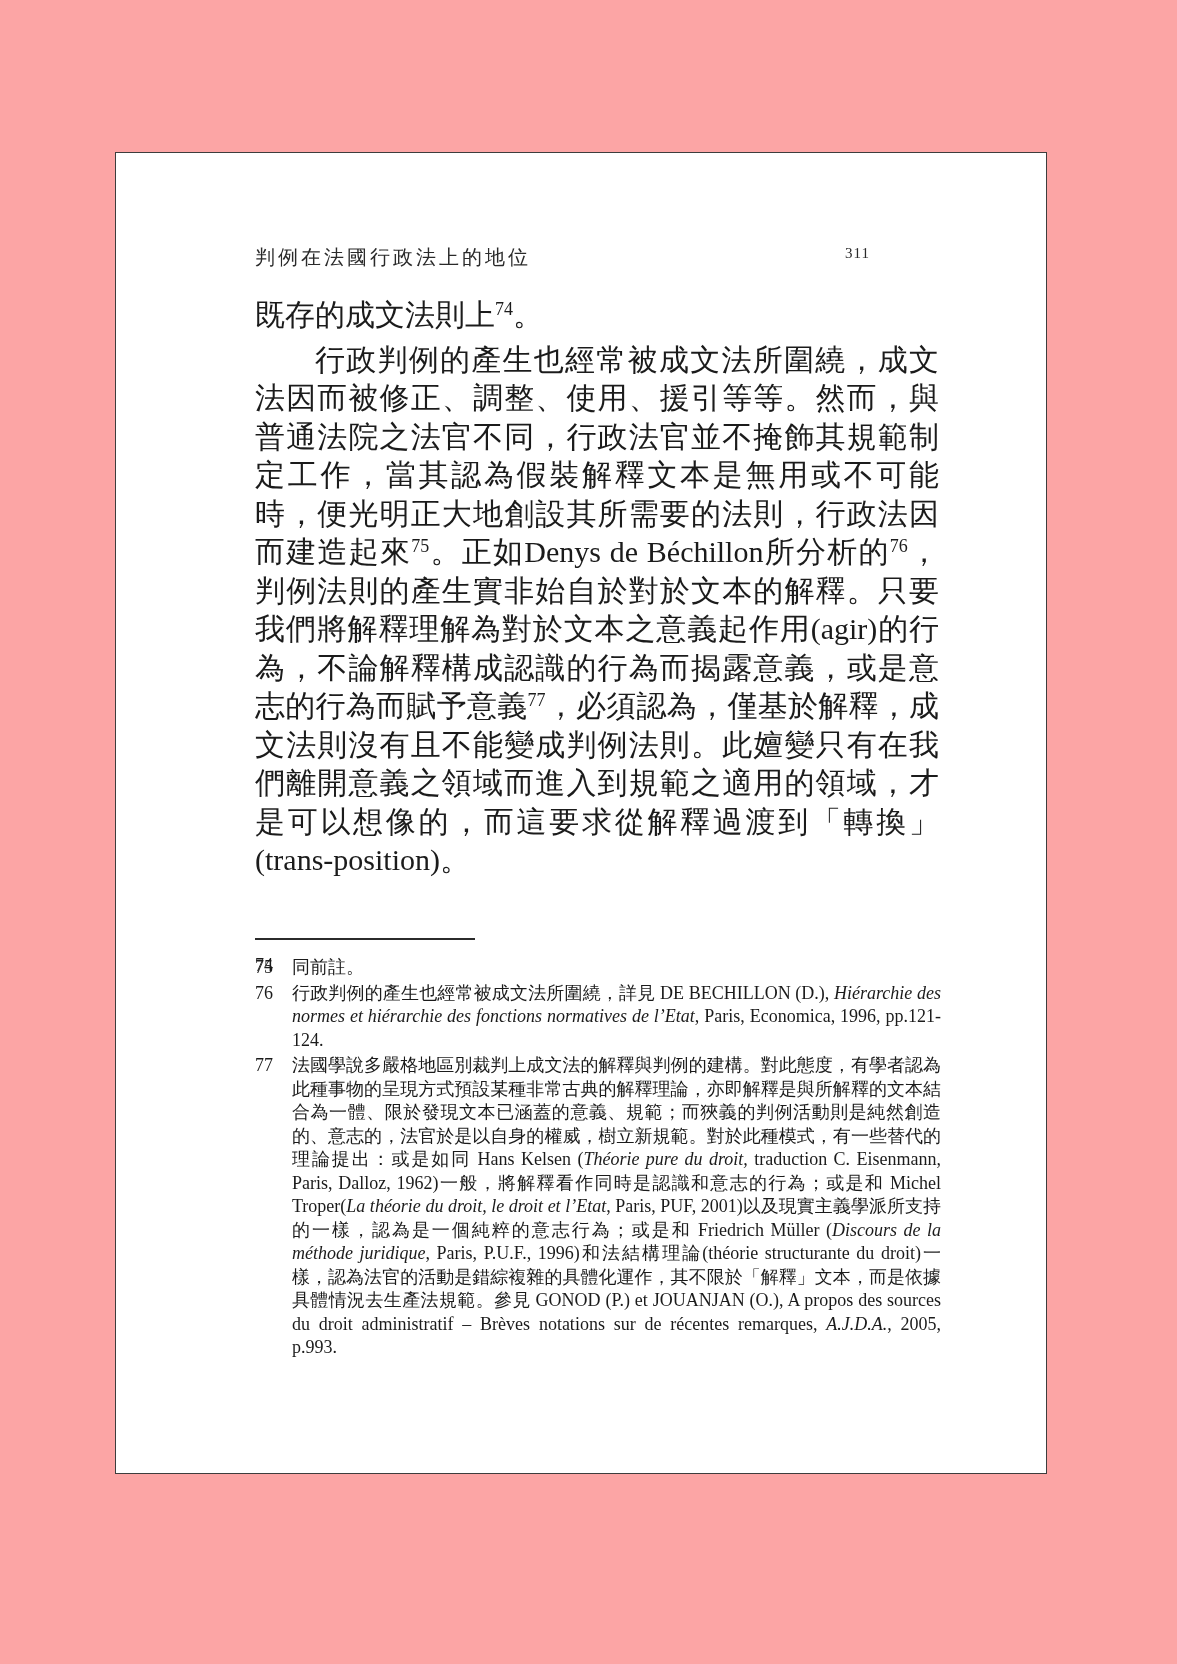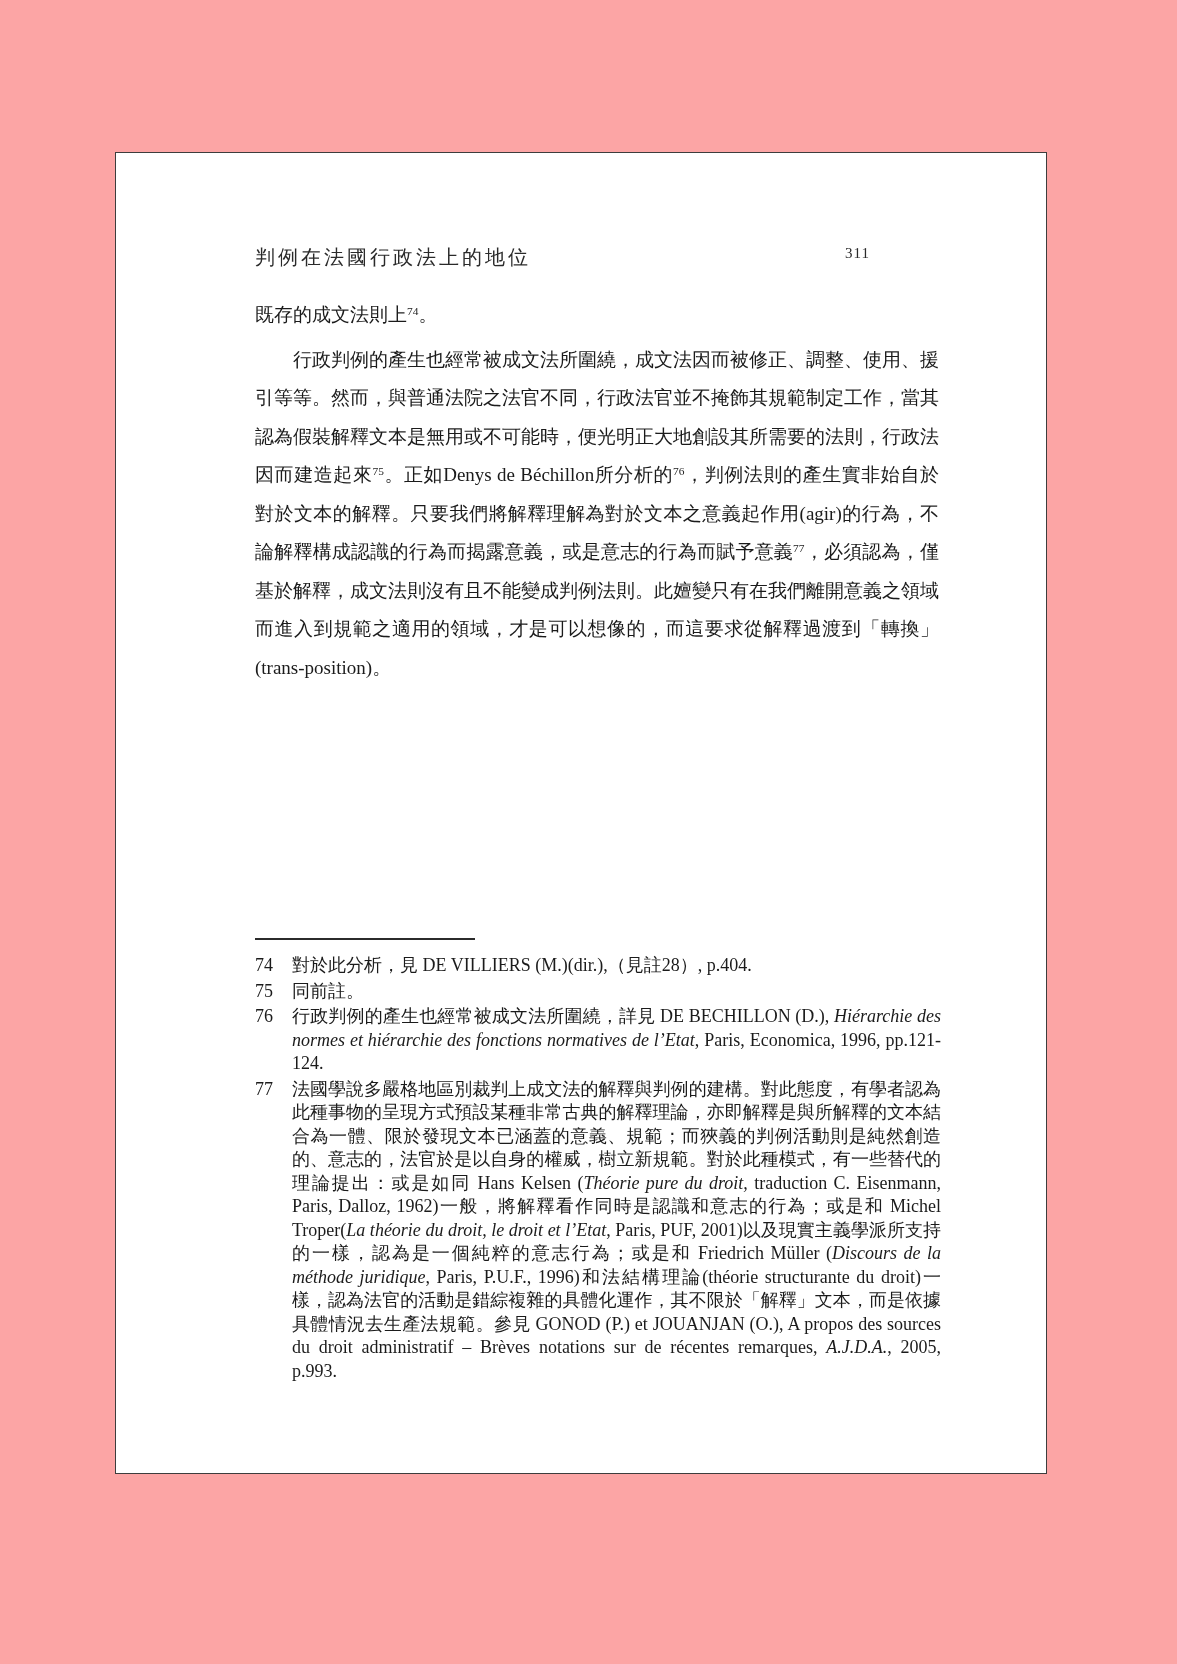--- a/index.html
+++ b/index.html
@@ -43,21 +43,21 @@
     top: 1px;
     font-size: 15px;
     letter-spacing: 1px;
     color: #2a2a2a;
   }
   .body-text {
     position: absolute;
     left: 255px;
     top: 296px;
     width: 684px;
-    font-size: 19px;
+    font-size: 30px;
     line-height: 38.5px;
     text-align: justify;
   }
   .body-text p {
     margin: 0;
     padding: 0;
     text-indent: 2em;
   }
   .body-text p + p { margin-top: 6px; }
   .body-text p.no-indent { text-indent: 0; }
@@ -112,21 +112,20 @@
   <div class="body-text">
     <p class="para no-indent"><span>既存的成文法則上</span><sup>74</sup><span>。</span></p>
     <p class="para"><span>行政判例的產生也經常被成文法所圍繞，成文法因而被修正、調整、使用、援引等等。然而，與普通法院之法官不同，行政法官並不掩飾其規範制定工作，當其認為假裝解釋文本是無用或不可能時，便光明正大地創設其所需要的法則，行政法因而建造起來</span><sup>75</sup><span>。正如Denys de Béchillon所分析的</span><sup>76</sup><span>，判例法則的產生實非始自於對於文本的解釋。只要我們將解釋理解為對於文本之意義起作用(agir)的行為，不論解釋構成認識的行為而揭露意義，或是意志的行為而賦予意義</span><sup>77</sup><span>，必須認為，僅基於解釋，成文法則沒有且不能變成判例法則。此嬗變只有在我們離開意義之領域而進入到規範之適用的領域，才是可以想像的，而這要求從解釋過渡到「轉換」(trans-position)。</span></p>
   </div>
 
   <div class="fn-sep"></div>
 
   <div class="footnotes">
     <div class="fn">
       <span class="fn-num">74</span>
-      <span class="fn-text"><span>對於此分析，見 DE VILLIERS (M.)(dir.),（見註28）, p.404.</span></span>
     </div>
     <div class="fn">
       <span class="fn-num">75</span>
       <span class="fn-text"><span>同前註。</span></span>
     </div>
     <div class="fn">
       <span class="fn-num">76</span>
       <span class="fn-text"><span>行政判例的產生也經常被成文法所圍繞，詳見 DE BECHILLON (D.), </span><span class="it">Hiérarchie des normes et hiérarchie des fonctions normatives de l’Etat</span><span>, Paris, Economica, 1996, pp.121-124.</span></span>
     </div>
     <div class="fn">

